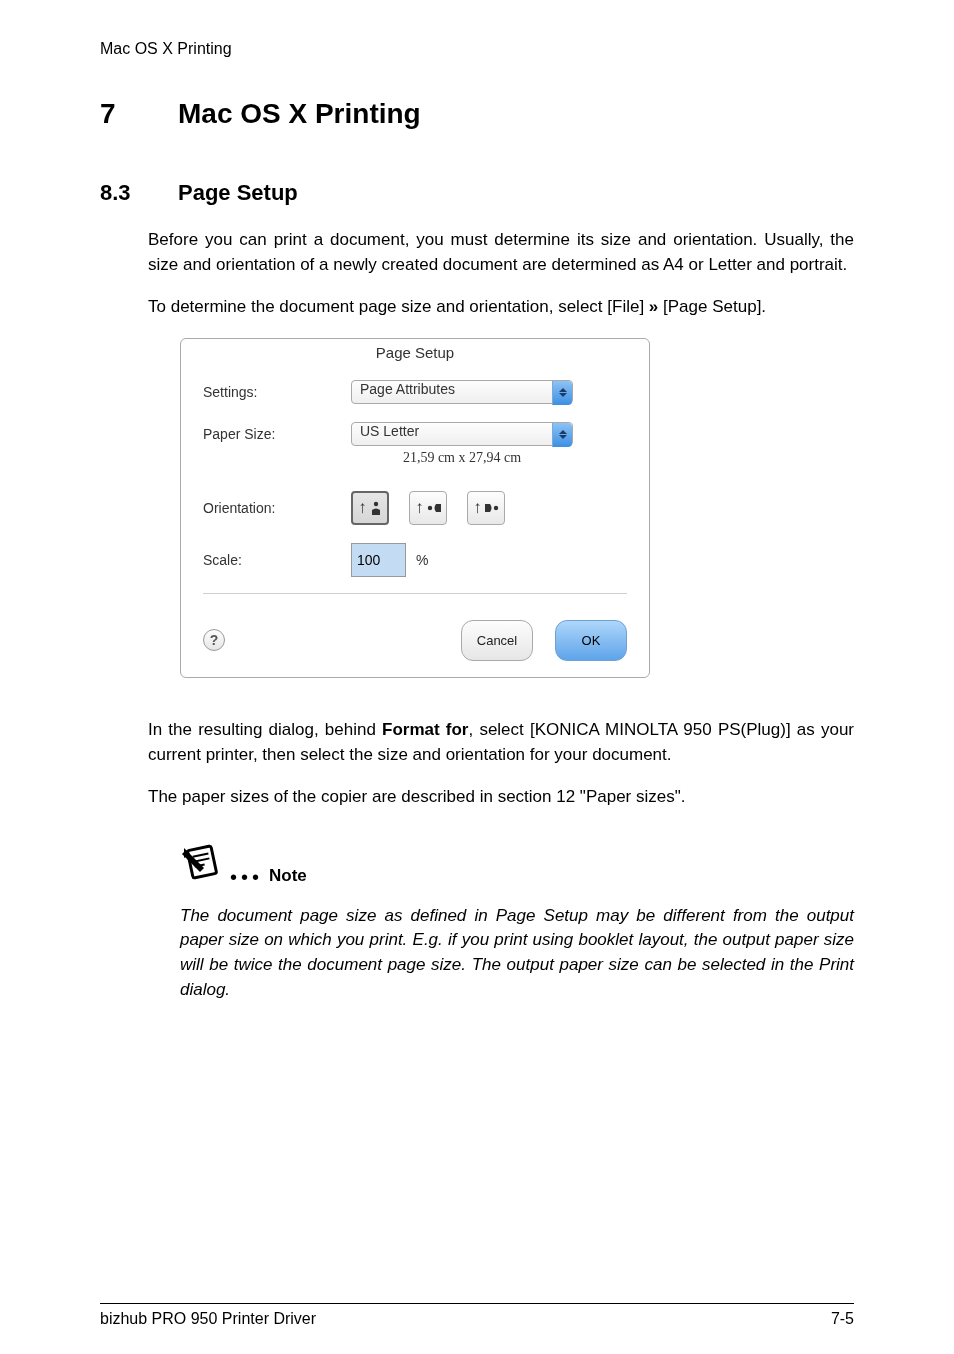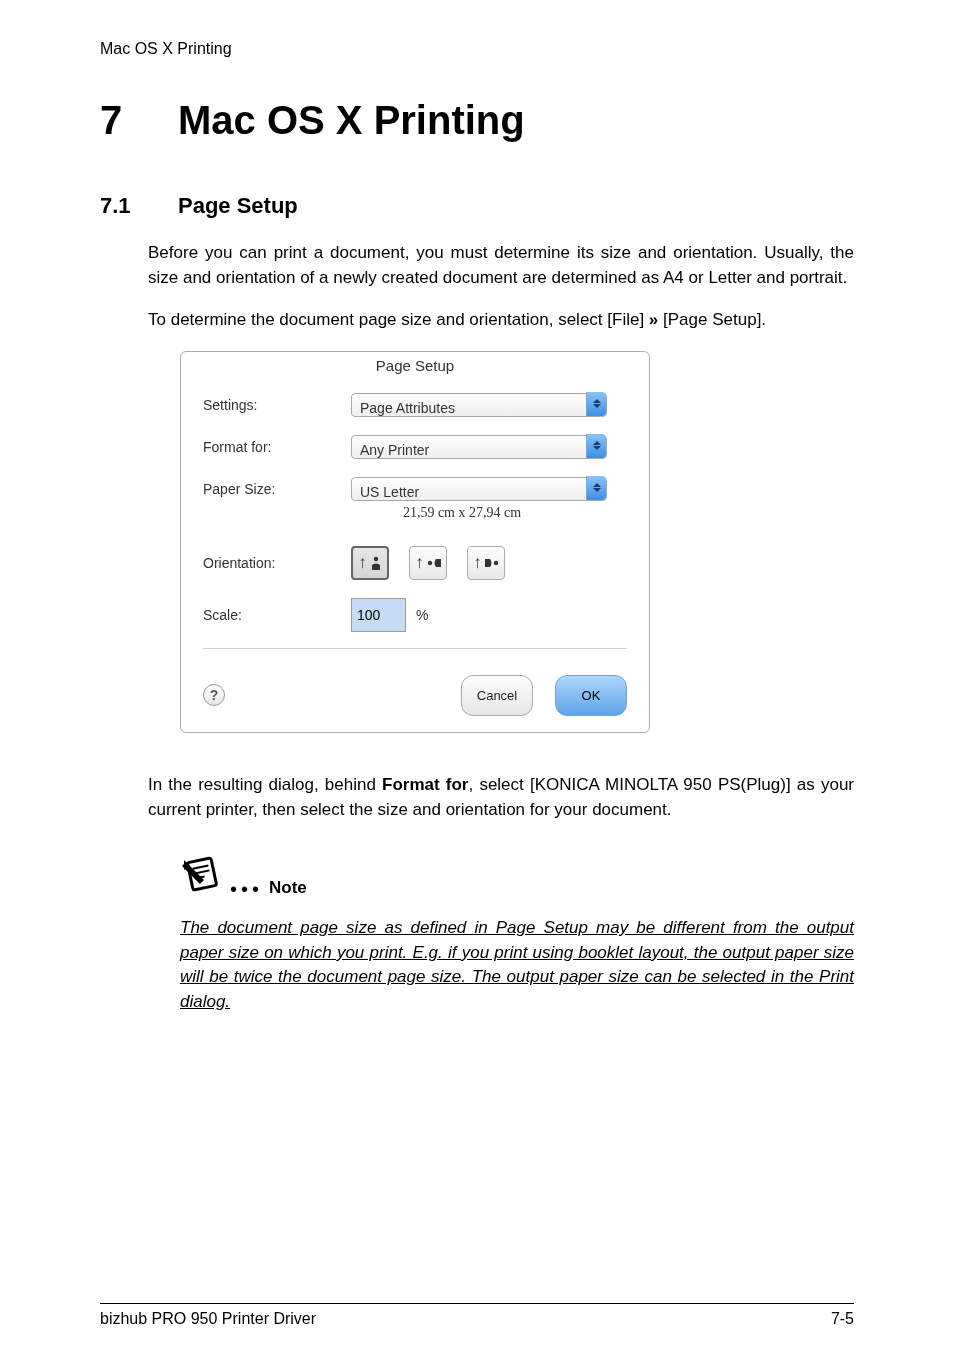--- a/index.html
+++ b/index.html
@@ -16,21 +16,21 @@
       position: relative;
     }
     .page {
       padding: 40px 100px 30px 100px;
     }
     .running-header {
       font-size: 16px;
       margin-bottom: 40px;
     }
     .chapter-title {
-      font-size: 40px;
+      font-size: 28px;
       font-weight: bold;
       margin-bottom: 50px;
     }
     .chapter-title .num {
       display: inline-block;
       width: 78px;
     }
     .section-title {
       font-size: 22px;
       font-weight: bold;
@@ -76,26 +76,26 @@
       align-items: center;
       margin-bottom: 18px;
     }
     .dialog-label {
       width: 148px;
       text-align: left;
       padding-right: 10px;
     }
     .aqua-select {
       display: flex;
-      align-items: flex-end;
+      align-items: flex-start;
       height: 24px;
       border: 1px solid #a9a9a9;
       border-radius: 4px;
       background: linear-gradient(#fdfdfd, #efefef);
-      width: 256px;
+      width: 222px;
       position: relative;
     }
     .aqua-select .sel-text {
       padding-left: 8px;
       flex: 1;
       font-size: 14px;
     }
     .aqua-arrows {
       width: 20px;
       height: 24px;
@@ -234,21 +234,20 @@
       font-weight: bold;
       font-size: 17px;
       padding-bottom: 2px;
     }
     .note-text {
       margin-left: 80px;
       font-size: 17px;
       line-height: 1.45;
       text-align: justify;
       font-style: italic;
-      text-decoration: underline;
     }
     .page-footer {
       position: absolute;
       bottom: 26px;
       left: 100px;
       right: 100px;
     }
     .footer-rule {
       border: none;
       border-top: 1.5px solid #000;
@@ -267,21 +266,21 @@
 <body>
 
 <div class="page">
   <div class="running-header">Mac OS X Printing</div>
 
   <h1 class="chapter-title">
     <span class="num">7</span><span>Mac OS X Printing</span>
   </h1>
 
   <h2 class="section-title">
-    <span class="num">7.1</span><span>Page Setup</span>
+    <span class="num">8.3</span><span>Page Setup</span>
   </h2>
 
   <p class="body-text">Before you can print a document, you must determine its size and orientation. Usually, the size and orientation of a newly created document are determined as A4 or Letter and portrait.</p>
 
   <p class="body-text">
     <span>To determine the document page size and orientation, select [File] </span><strong class="inline">»</strong><span> [Page Setup].</span>
   </p>
 
   <div class="dialog-container">
     <div class="dialog">
@@ -289,27 +288,20 @@
       <div class="dialog-body">
 
         <div class="dialog-row">
           <div class="dialog-label">Settings:</div>
           <div class="aqua-select">
             <span class="sel-text">Page Attributes</span>
             <span class="aqua-arrows"></span>
           </div>
         </div>
 
-        <div class="dialog-row">
-          <div class="dialog-label">Format for:</div>
-          <div class="aqua-select">
-            <span class="sel-text">Any Printer</span>
-            <span class="aqua-arrows"></span>
-          </div>
-        </div>
 
         <div class="dialog-row">
           <div class="dialog-label">Paper Size:</div>
           <div class="aqua-select">
             <span class="sel-text">US Letter</span>
             <span class="aqua-arrows"></span>
           </div>
         </div>
         <div class="paper-dims">21,59 cm x 27,94 cm</div>
 
@@ -355,20 +347,21 @@
         <div class="aqua-btn">Cancel</div>
         <div class="aqua-btn primary">OK</div>
       </div>
     </div>
   </div>
 
   <p class="body-text">
     <span>In the resulting dialog, behind </span><strong class="inline">Format for</strong><span>, select [KONICA MINOLTA 950 PS(Plug)] as your current printer, then select the size and orientation for your document.</span>
   </p>
 
+  <p class="body-text">The paper sizes of the copier are described in section 12 "Paper sizes".</p>
 
   <div class="note-block">
     <span class="note-icon">
       <svg viewBox="0 0 44 44">
         <g transform="rotate(-12 22 22)">
           <rect x="10" y="8" width="24" height="28" rx="2" fill="none" stroke="#000" stroke-width="3"></rect>
           <line x1="14" y1="15" x2="30" y2="15" stroke="#000" stroke-width="2"></line>
           <line x1="14" y1="20" x2="30" y2="20" stroke="#000" stroke-width="2"></line>
           <line x1="14" y1="25" x2="24" y2="25" stroke="#000" stroke-width="2"></line>
         </g>

